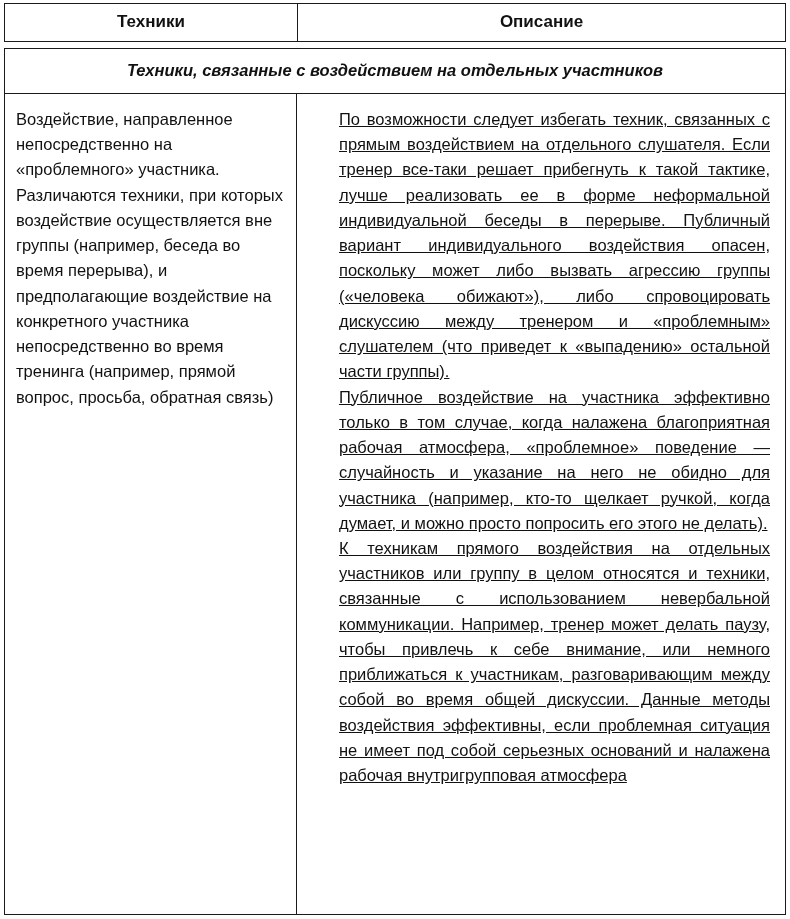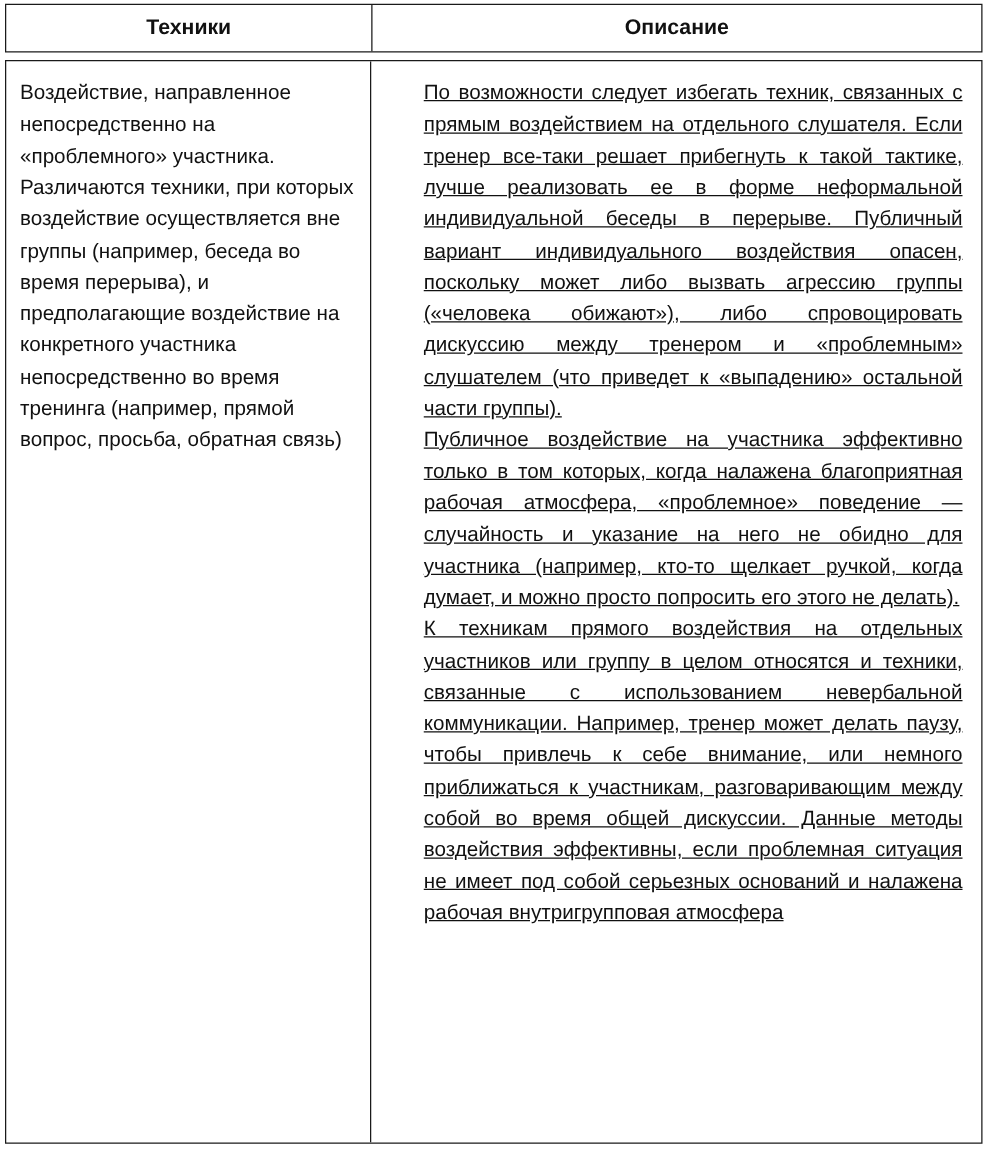--- a/index.html
+++ b/index.html
@@ -95,26 +95,27 @@
 
   <div class="header-box">
     <div class="header-cell">Техники</div>
     <div class="header-cell">Описание</div>
   </div>
 
   <div class="header-gap"></div>
 
   <div class="body-box">
 
+    <div class="section-title">Техники, связанные с воздействием на отдельных участников</div>
 
     <div class="content-row">
 
       <div class="technique-cell">Воздействие, направленное непосредственно на «проблемного» участника. Различаются техники, при которых воздействие осуществляется вне группы (например, беседа во время перерыва), и предполагающие воздействие на конкретного участника непосредственно во время тренинга (например, прямой вопрос, просьба, обратная связь)</div>
 
       <div class="description-cell">
         <p>По возможности следует избегать техник, связанных с прямым воздействием на отдельного слушателя. Если тренер все-таки решает прибегнуть к такой тактике, лучше реализовать ее в форме неформальной индивидуальной беседы в перерыве. Публичный вариант индивидуального воздействия опасен, поскольку может либо вызвать агрессию группы («человека обижают»), либо спровоцировать дискуссию между тренером и «проблемным» слушателем (что приведет к «выпадению» остальной части группы).</p>
-        <p>Публичное воздействие на участника эффективно только в том которых, когда налажена благоприятная рабочая атмосфера, «проблемное» поведение — случайность и указание на него не обидно для участника (например, кто-то щелкает ручкой, когда думает, и можно просто попросить его этого не делать).</p>
+        <p>Публичное воздействие на участника эффективно только в том случае, когда налажена благоприятная рабочая атмосфера, «проблемное» поведение — случайность и указание на него не обидно для участника (например, кто-то щелкает ручкой, когда думает, и можно просто попросить его этого не делать).</p>
         <p>К техникам прямого воздействия на отдельных участников или группу в целом относятся и техники, связанные с использованием невербальной коммуникации. Например, тренер может делать паузу, чтобы привлечь к себе внимание, или немного приближаться к участникам, разговаривающим между собой во время общей дискуссии. Данные методы воздействия эффективны, если проблемная ситуация не имеет под собой серьезных оснований и налажена рабочая внутригрупповая атмосфера</p>
       </div>
 
     </div>
   </div>
 </div>
 
 </body></html>

